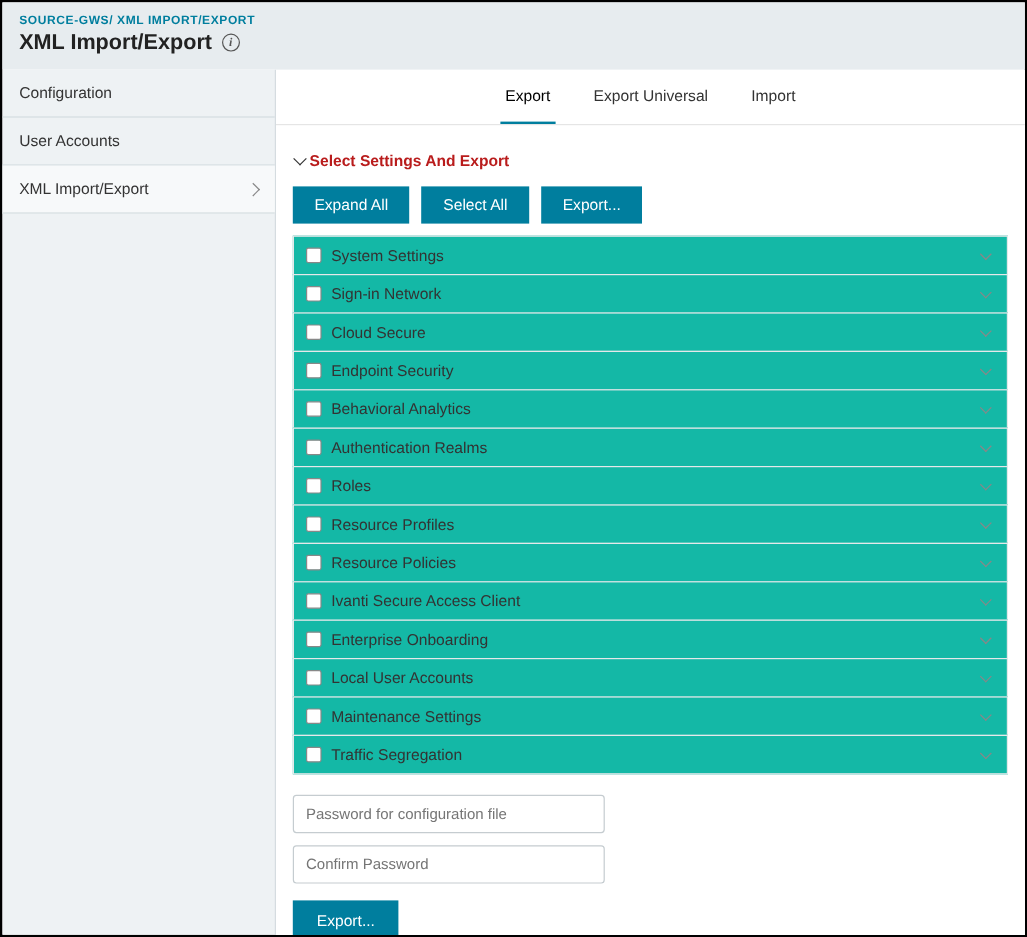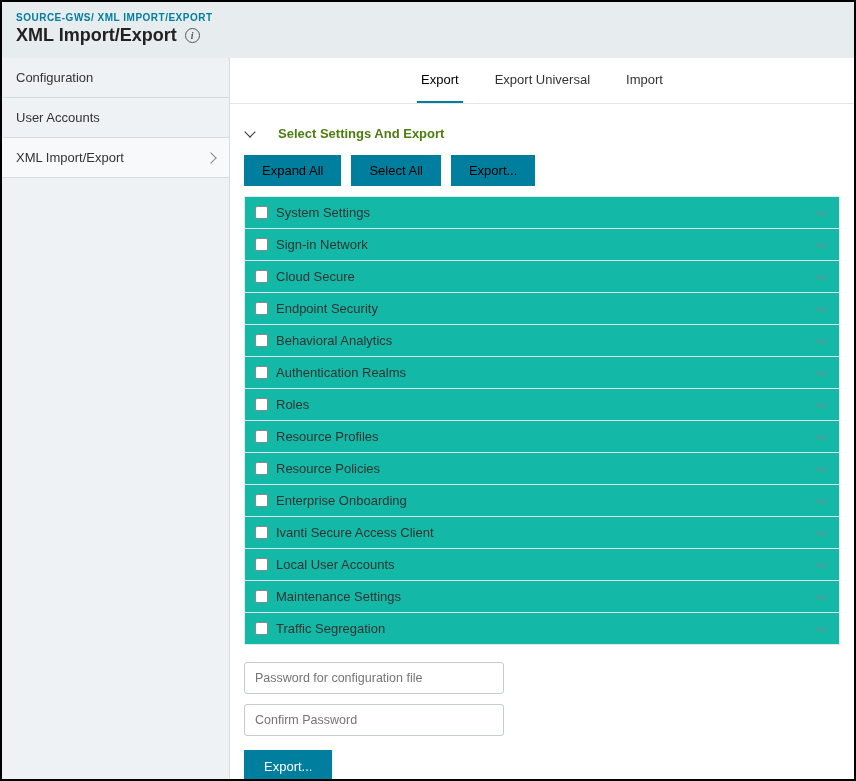--- a/index.html
+++ b/index.html
@@ -14,24 +14,24 @@
   .body { flex: 1; display: flex; overflow: hidden; }
   .sidebar { width: 228px; background: #EEF2F4; border-right: 1px solid #D5DCE0; }
   .sidebar-item { display: flex; align-items: center; justify-content: space-between; padding: 12px 14px; font-size: 13px; color: #333; border-bottom: 1px solid #D5DCE0; cursor: pointer; }
   .sidebar-item.active { background: #F7F9FA; }
   .chev { width: 8px; height: 8px; border-right: 1.5px solid #888; border-bottom: 1.5px solid #888; transform: rotate(-45deg); }
   .main { flex: 1; background: #fff; display: flex; flex-direction: column; overflow-y: auto; }
   .tabs { display: flex; justify-content: center; gap: 28px; border-bottom: 1px solid #E5E5E5; padding: 0 12px; }
   .tab { padding: 14px 4px; font-size: 13px; color: #333; cursor: pointer; border-bottom: 2px solid transparent; }
   .tab.active { border-bottom: 2px solid #007E9E; font-weight: normal; color: #000; }
   .content { padding: 14px 14px 20px 14px; flex:1; }
-  .section-header { display: flex; align-items: center; gap: 24px; font-size: 13px; font-weight: bold; color: #4d7c0f; padding: 8px 0 14px 2px; cursor:pointer;}
+  .section-header { display: flex; align-items: center; gap: 4px; font-size: 13px; font-weight: bold; color: #b91c1c; padding: 8px 0 14px 2px; cursor:pointer;}
   .section-header .caret { width: 8px; height: 8px; border-right: 1.5px solid #333; border-bottom: 1.5px solid #333; transform: rotate(45deg); margin-top:-3px;}
   .btn-row { display: flex; gap: 10px; margin-bottom: 10px; }
-  .btn { background: #007E9E; color: #000000; border: none; padding: 8px 18px; font-size: 13px; cursor: pointer; }
+  .btn { background: #007E9E; color: #ffffff; border: none; padding: 8px 18px; font-size: 13px; cursor: pointer; }
   .acc-list { display: flex; flex-direction: column; }
   .acc-item { display: flex; align-items: center; justify-content: space-between; background: #14b8a6; border: 1px solid #E5E8EA; padding: 8px 10px; margin-bottom: -1px; cursor:pointer;gap:32px;}
   .acc-left { display: flex; align-items: center; gap: 8px; }
   .cbx { width: 13px; height: 13px; border: 1.3px solid #888; border-radius: 2px; background: #fff; display:inline-block; flex-shrink:0;}
   .acc-label { font-size: 13px; color: #333; }
   .acc-caret { width: 7px; height: 7px; border-right: 1.3px solid #888; border-bottom: 1.3px solid #888; transform: rotate(45deg); margin-right: 4px; margin-top:-3px;}
   .pwd-block { margin-top: 18px; display: flex; flex-direction: column; gap: 10px; }
   .pwd-input { width: 260px; padding: 8px 10px; border: 1px solid #C5CCD0; border-radius: 3px; font-size: 12.5px; color: #555; background:#fff;}
   .btn-bottom { background: #007E9E; color: #fff; border: none; padding: 9px 20px; font-size: 13px; cursor: pointer; margin-top: 14px; width: fit-content;}
 </style>
@@ -142,28 +142,28 @@
           <div class="acc-item">
               <span class="acc-left">
                 <span class="cbx"></span>
                 <span class="acc-label">Resource Policies</span>
               </span>
               <span class="acc-caret"></span>
             </div>
           <div class="acc-item">
               <span class="acc-left">
                 <span class="cbx"></span>
-                <span class="acc-label">Enterprise Onboarding</span>
+                <span class="acc-label">Ivanti Secure Access Client</span>
               </span>
               <span class="acc-caret"></span>
             </div>
           <div class="acc-item">
               <span class="acc-left">
                 <span class="cbx"></span>
-                <span class="acc-label">Ivanti Secure Access Client</span>
+                <span class="acc-label">Enterprise Onboarding</span>
               </span>
               <span class="acc-caret"></span>
             </div>
           <div class="acc-item">
               <span class="acc-left">
                 <span class="cbx"></span>
                 <span class="acc-label">Local User Accounts</span>
               </span>
               <span class="acc-caret"></span>
             </div>

